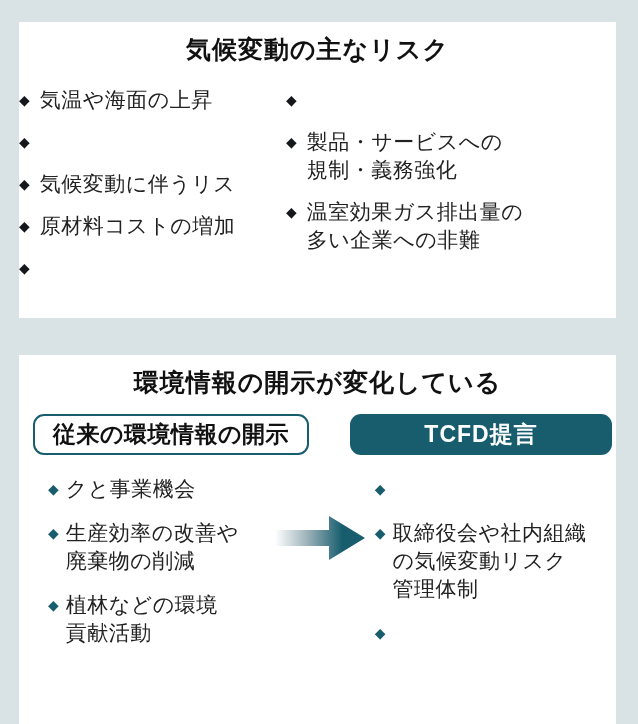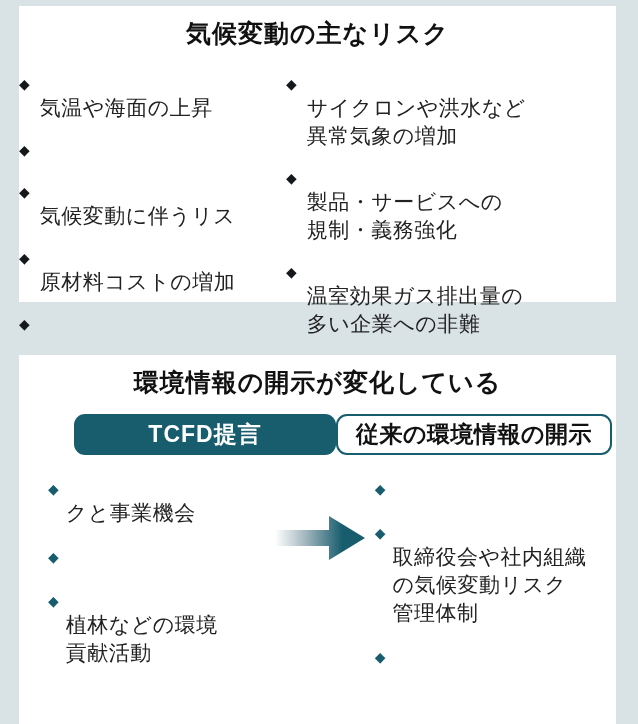--- a/index.html
+++ b/index.html
@@ -11,21 +11,21 @@
     font-family: "Liberation Sans", "DejaVu Sans", sans-serif;
     position: relative;
     overflow: hidden;
   }
   .panel {
     position: absolute;
     left: 19px;
     width: 597px;
     background: #ffffff;
   }
-  #panel-risks { top: 6px; height: 296px; }
+  #panel-risks { top: 22px; height: 296px; }
   #panel-disclosure { top: 355px; height: 444px; }
 
   .panel-title {
     text-align: center;
     font-size: 25px;
     font-weight: bold;
     color: #111111;
     letter-spacing: 1px;
     margin-top: 12px;
     line-height: 30px;
@@ -38,21 +38,21 @@
 
   .list { list-style: none; margin: 0; padding: 0; }
   .item {
     display: flex;
     align-items: flex-start;
     font-size: 21px;
     line-height: 28px;
     color: #222222;
     margin-bottom: 14px;
   }
-  .item .txt { white-space: pre-line; letter-spacing: 0.5px; margin-top: 24px; }
+  .item .txt { white-space: pre-line; letter-spacing: 0.5px; }
   .bullet {
     font-size: 14px;
     line-height: 28px;
     margin-right: 10px;
     flex: 0 0 auto;
   }
   .bullet-dark { color: #15181a; }
   .bullet-teal { color: #175d6e; }
 
   
@@ -124,55 +124,55 @@
         <span class="bullet bullet-dark">◆</span>
         <span class="txt">原材料コストの増加</span>
       </li>
       <li class="item">
         <span class="bullet bullet-dark">◆</span>
       </li>
     </ul>
     <ul class="list col col-right">
       <li class="item">
         <span class="bullet bullet-dark">◆</span>
-        <span class="txt">サイクロンや洪水など
-異常気象の増加</span>
       </li>
       <li class="item">
         <span class="bullet bullet-dark">◆</span>
         <span class="txt">製品・サービスへの
 規制・義務強化</span>
       </li>
       <li class="item">
         <span class="bullet bullet-dark">◆</span>
         <span class="txt">温室効果ガス排出量の
 多い企業への非難</span>
       </li>
     </ul>
   </div>
 </div>
 
 <div class="panel" id="panel-disclosure">
   <div class="panel-title">環境情報の開示が変化している</div>
   <div class="header-row">
+    <div class="hdr-box hdr-outline">
+      <span>従来の環境情報の開示</span>
+    </div>
     <div class="hdr-box hdr-filled">
       <span>TCFD提言</span>
-    </div>
-    <div class="hdr-box hdr-outline">
-      <span>従来の環境情報の開示</span>
     </div>
   </div>
   <div class="content-row">
     <ul class="list dis-left">
       <li class="item">
         <span class="bullet bullet-teal">◆</span>
         <span class="txt">クと事業機会</span>
       </li>
       <li class="item">
         <span class="bullet bullet-teal">◆</span>
+        <span class="txt">生産効率の改善や
+廃棄物の削減</span>
       </li>
       <li class="item">
         <span class="bullet bullet-teal">◆</span>
         <span class="txt">植林などの環境
 貢献活動</span>
       </li>
     </ul>
     <div class="arrow-wrap">
       <svg width="90" height="46" viewBox="0 0 90 46">
         <defs>

